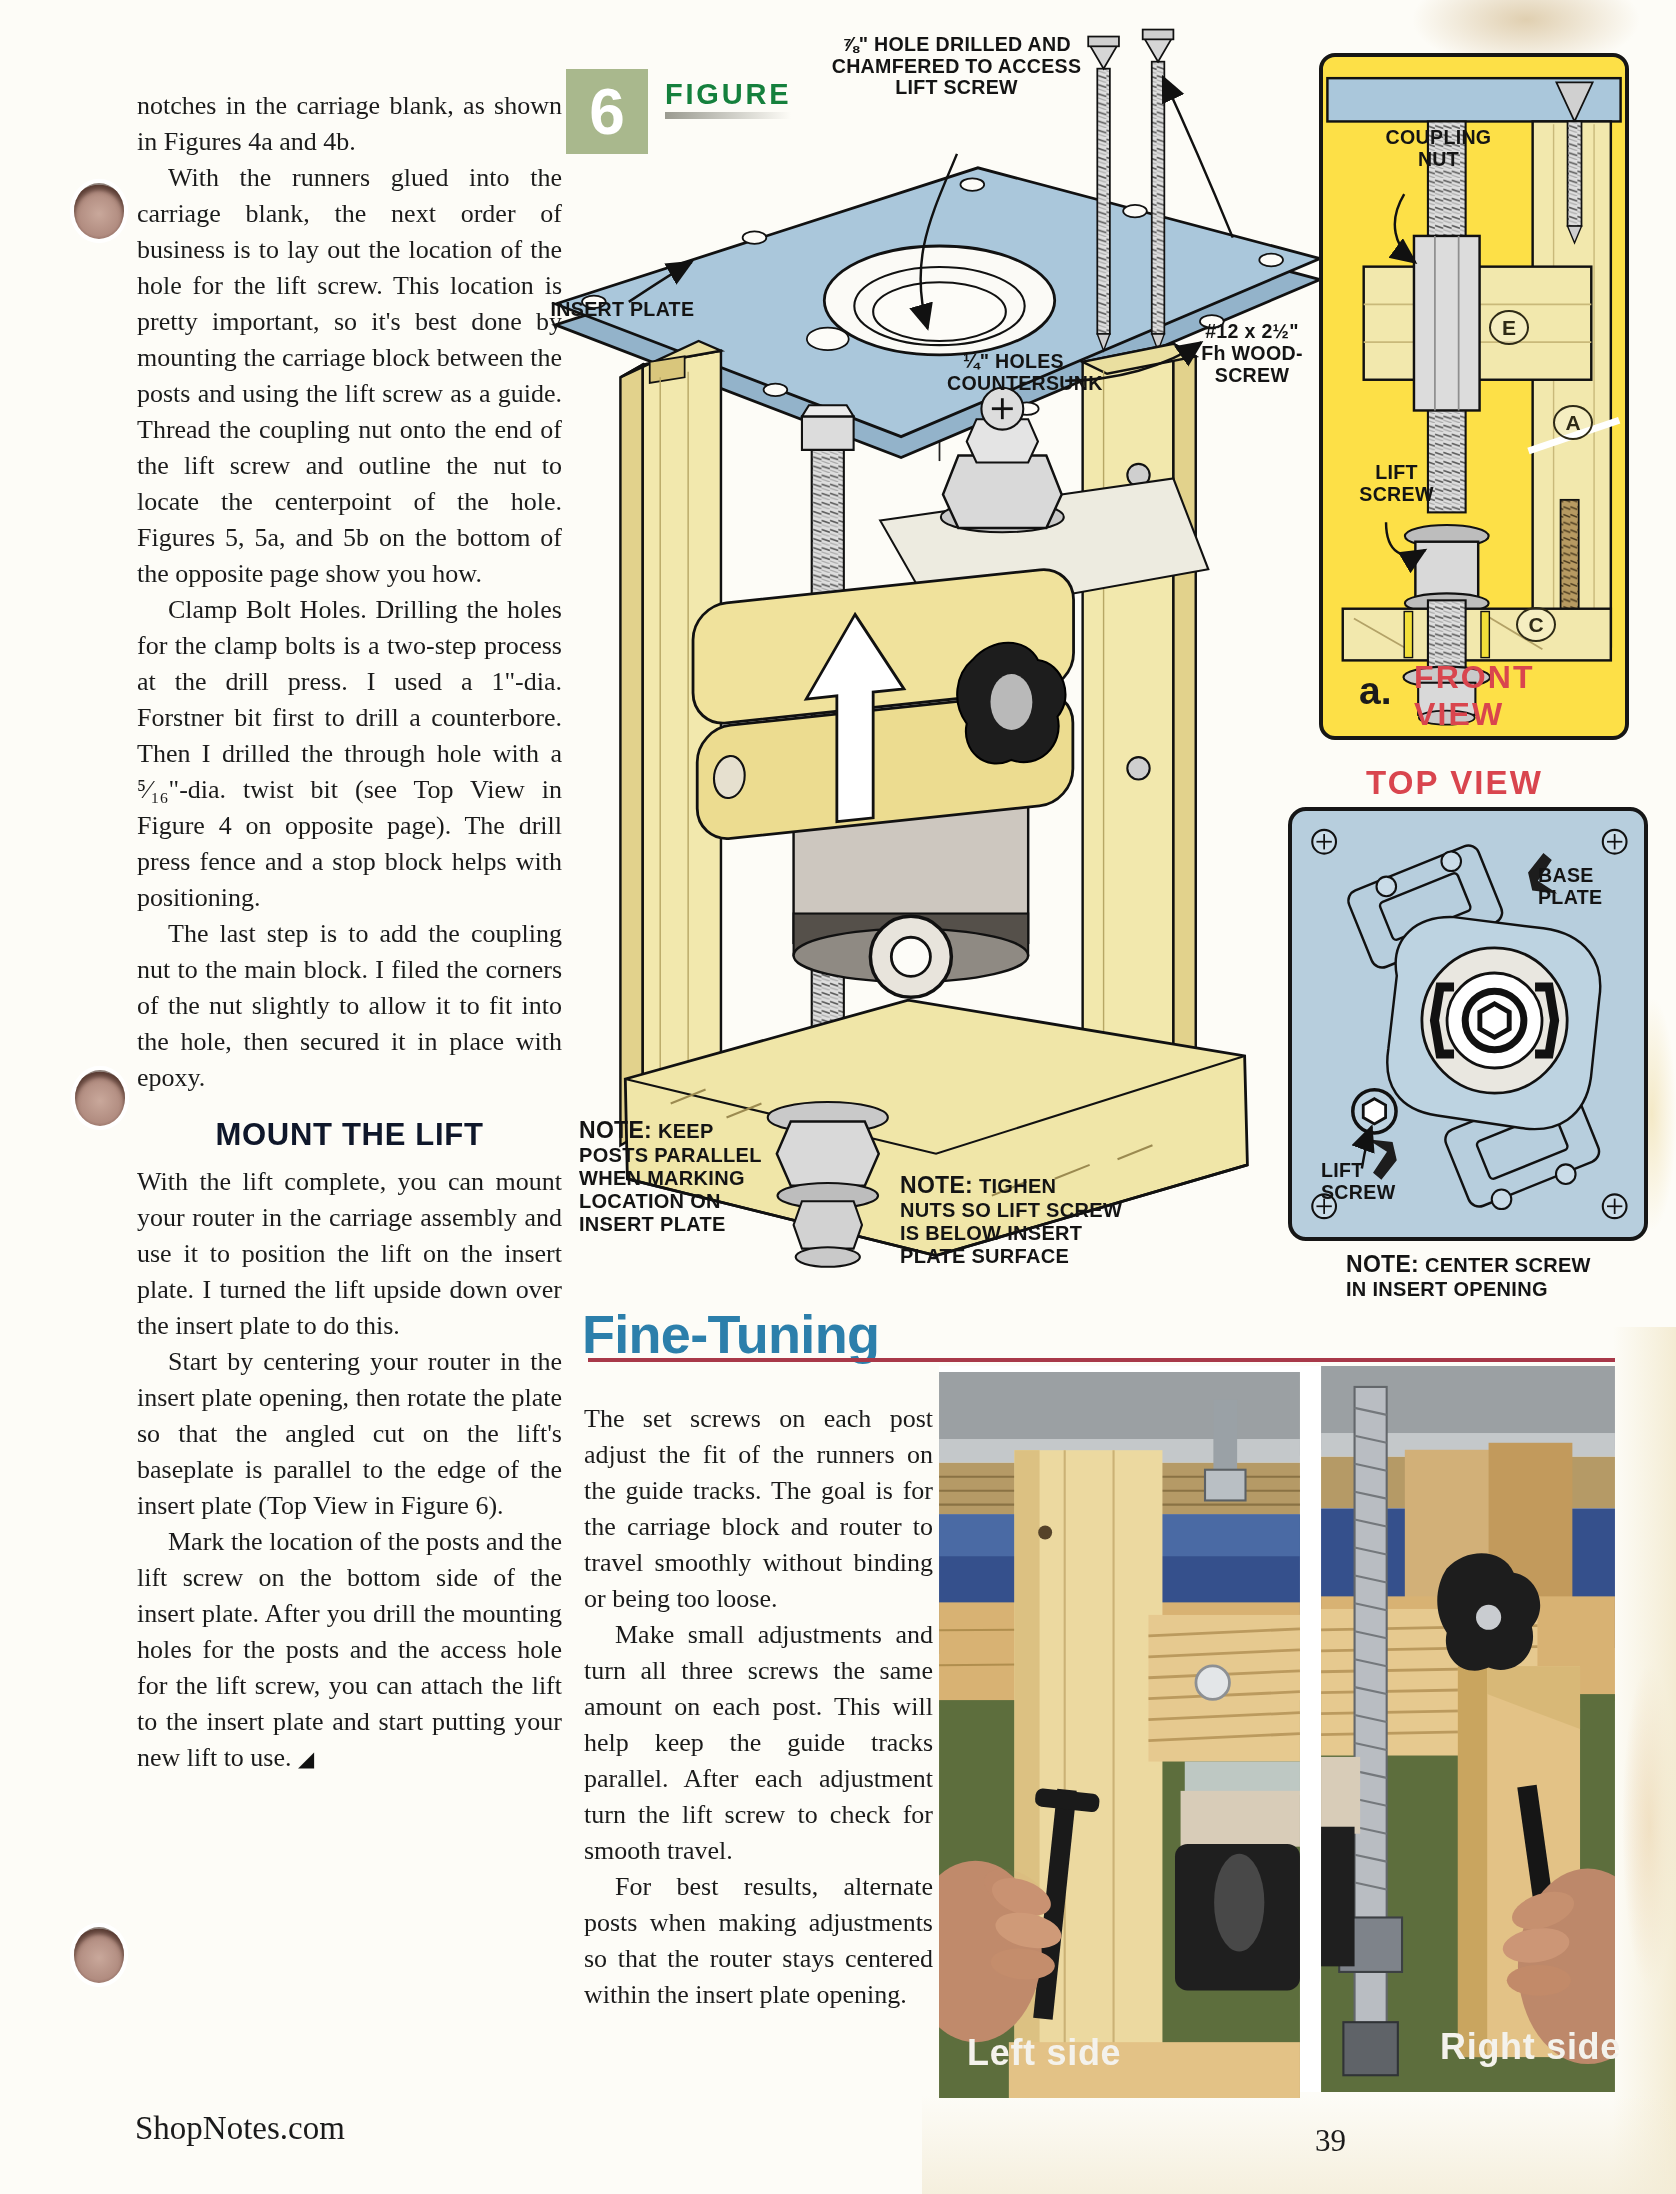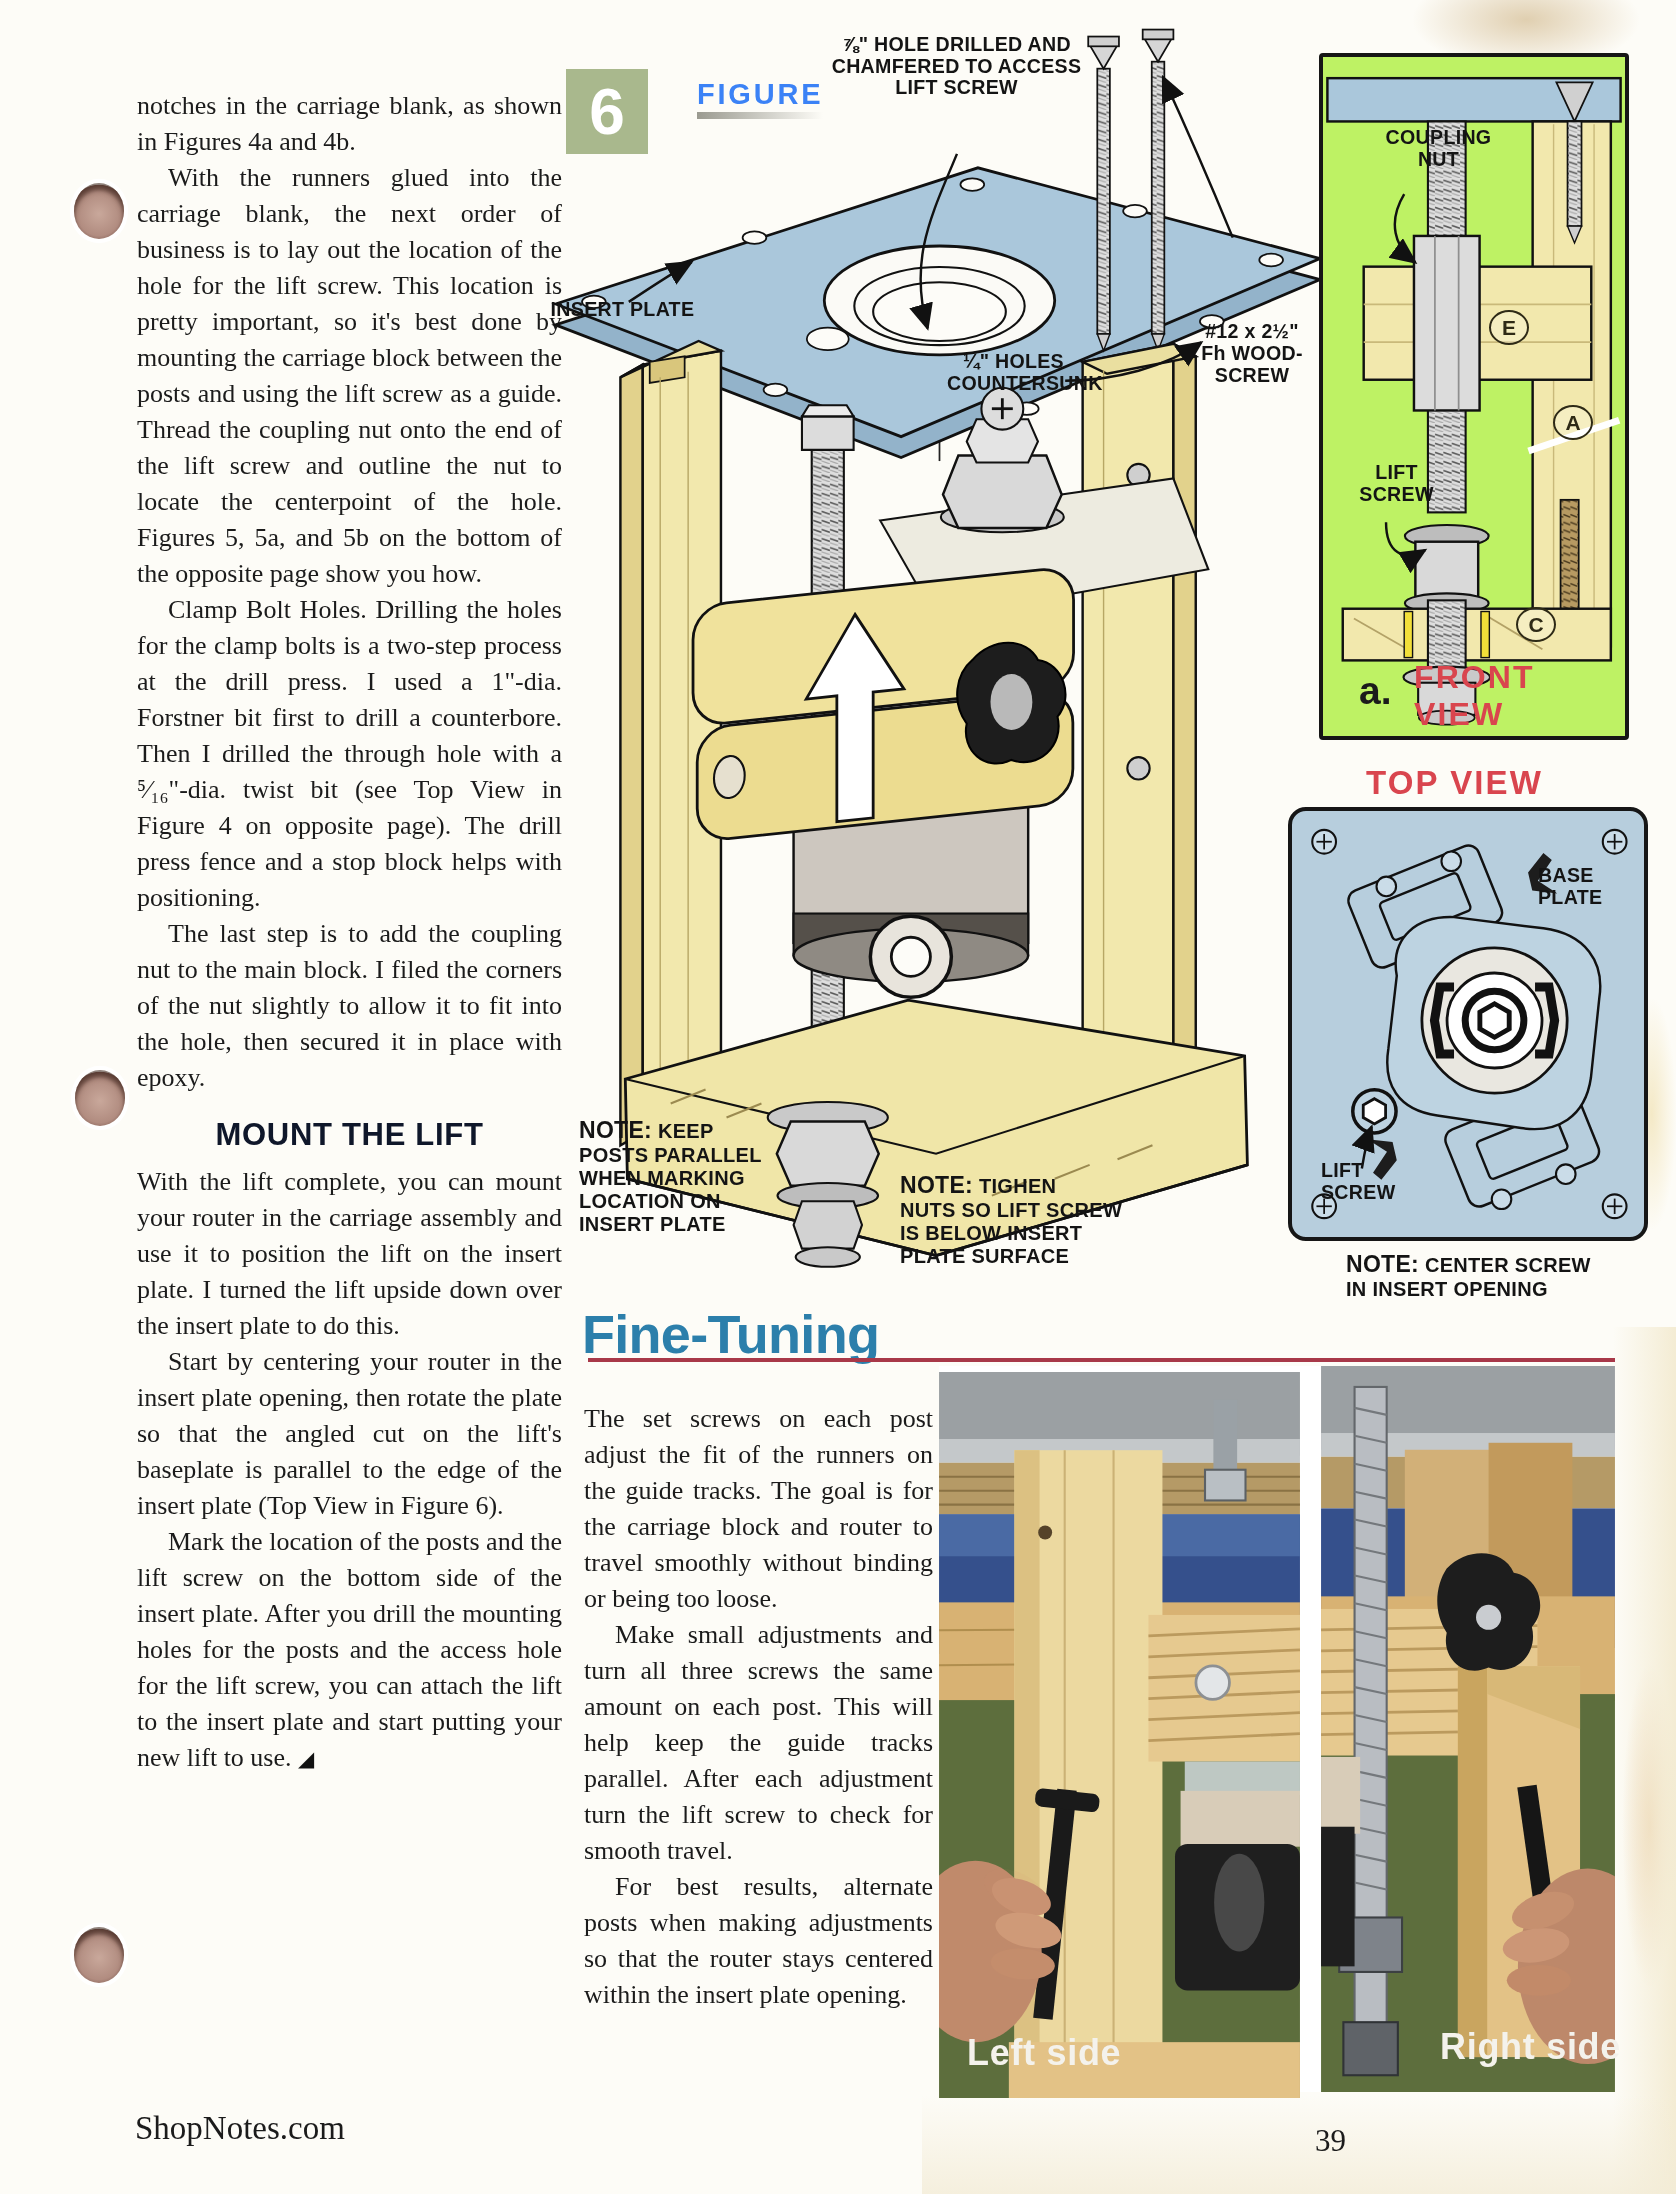--- a/index.html
+++ b/index.html
@@ -21,25 +21,25 @@
   .fig-label.center{text-align:center;}
   .note .pfx{font-size:23px;font-weight:700;}
   .note{font-family:"Liberation Sans",sans-serif;font-weight:700;font-size:20px;
         line-height:1.16;color:#141414;letter-spacing:0.3px;}
   .note .body{white-space:pre-line;}
   
   .badge{width:82px;height:85px;background:#a9b88d;display:flex;align-items:center;
          justify-content:center;}
   .badge span{font-family:"Liberation Sans",sans-serif;font-weight:700;font-size:64px;color:#fff;}
   .badge-word{font-family:"Liberation Sans",sans-serif;font-weight:700;font-size:29px;
-              letter-spacing:2.8px;color:#3b82f6;margin-left:32px;}
+              letter-spacing:2.8px;color:#15803d;}
   .badge-word:after{content:"";display:block;height:7px;margin-top:1.4px;
               background:linear-gradient(to right,#9a9a90,rgba(154,154,144,0));}
   
-  .panel{background:#bef264;border:4.2px solid #161616;border-radius:4px;box-sizing:border-box;}
+  .panel{background:#fde047;border:4.2px solid #161616;border-radius:16px;box-sizing:border-box;}
   .panel-top{background:#b7cedd;border-radius:18px;}
   .view-title{font-family:"Liberation Sans",sans-serif;font-weight:700;color:#d9454e;
               letter-spacing:2.1px;}
   .circ-letter{font-family:"Liberation Sans",sans-serif;font-weight:700;font-size:21px;
                color:#2e2a16;border:2.1px solid #2e2a16;border-radius:50%;width:36px;height:31px;
                display:flex;align-items:center;justify-content:center;background:rgba(255,255,255,.25);}
   
   .fine-title{font-family:"Liberation Sans",sans-serif;font-weight:700;font-size:54px;
               color:#2c7fab;letter-spacing:-0.7px;}
   .red-rule{height:3.5px;background:#a83848;}

